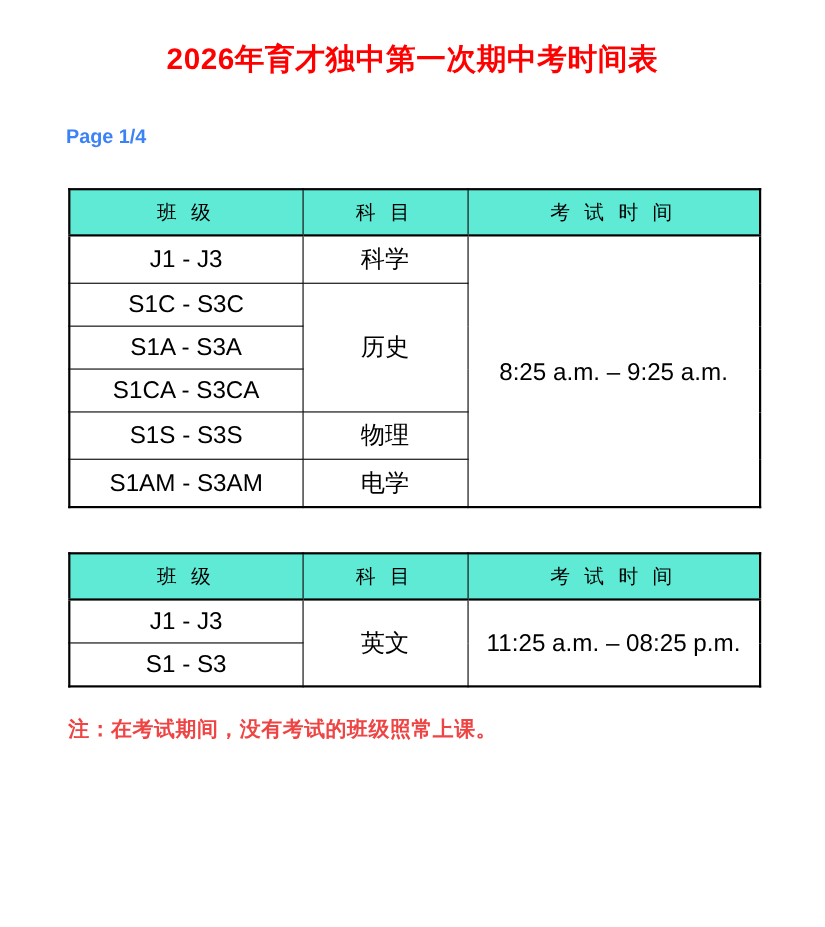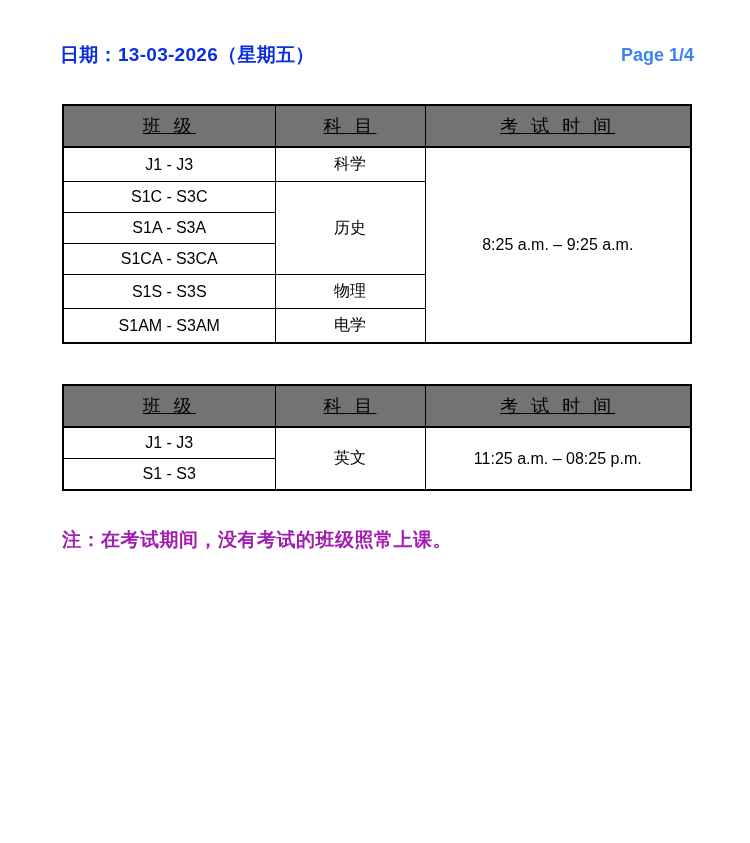--- a/index.html
+++ b/index.html
@@ -64,61 +64,60 @@
     border-collapse: collapse;
     width: 628px;
     table-layout: fixed;
     border: 2.5px solid #000000;
   }
   table.exam-table td, table.exam-table th {
     border: 1.5px solid #000000;
     text-align: center;
     vertical-align: middle;
     font-weight: normal;
-    font-size: 16px;
+    font-size: 22px;
     color: #000000;
     padding: 6px 4px;
   }
   table.exam-table thead th {
-    background: #737373;
+    background: #5eead4;
     font-size: 18px;
     letter-spacing: 4px;
     padding: 8px 4px;
     border-bottom: 2.5px solid #000000;
-    text-decoration: underline;
   }
   .col-class { width: 212px; }
   .col-subject { width: 150px; }
   .col-time { width: 266px; }
   .cell-tall {
     font-size: 17px;
   }
   .time-cell {
     font-size: 17px;
     margin-left: 23px;
   }
   .row-h { height: 25px; }
   .note {
-    margin-top: 36px;
+    margin-top: 25px;
     padding-left: 30px;
-    color: #a21caf;
+    color: #ef4444;
     font-size: 19px;
     font-weight: bold;
     letter-spacing: 0.5px;
   }
   .section2 { margin-top: 40px; }
 </style>
 </head>
 <body>
 
 <div class="page">
 
+  <h1 class="doc-title">2026年育才独中第一次期中考时间表</h1>
 
   <div class="meta-row">
-    <div class="date-text">日期：13-03-2026（星期五）</div>
     <div class="page-num">Page 1/4</div>
   </div>
 
   <div class="section">
     <table class="exam-table">
       <colgroup>
         <col class="col-class">
         <col class="col-subject">
         <col class="col-time">
       </colgroup>

